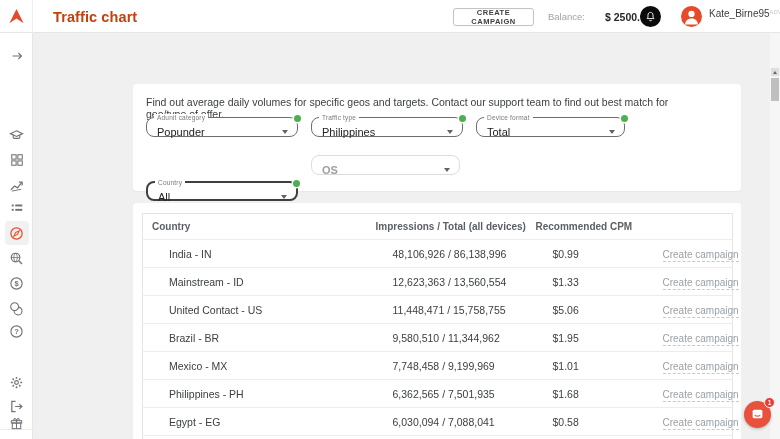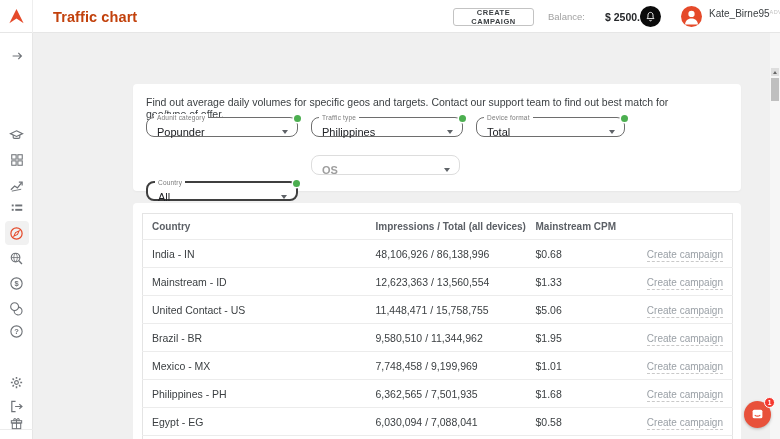--- a/index.html
+++ b/index.html
@@ -76,21 +76,21 @@
   .sel-5 { left:178px; top:71px; width:149px; border:1px solid #ddd; }
   .sel-5 .fvalue { color:#9e9e9e;font-weight:bold; }
 
   
   .table-card { position:absolute; left:100px; top:170px; width:608px; height:270px; background:#fff;
                 border-radius:4px 4px 0 0; }
   table.traffic { position:absolute; left:9px; top:10px; width:590px; border-collapse:collapse;
                   border:1px solid #e4e4e4; table-layout:fixed; }
   table.traffic th { height:26px; font-size:10px; font-weight:bold; color:#5c6066; text-align:left;
                      padding-left:9px; }
-  table.traffic td { height:28px; font-size:10.5px; color:#3c4043; padding-left:9px;
+  table.traffic td { height:28px; font-size:10.5px; color:#3c4043; padding-left:26px;
                      border-top:1px solid #ececec; }
   col.c1{width:224px;} col.c2{width:160px;} col.c3{width:110px;} col.c4{width:96px;}
   td.action, th.action { padding-left:0; padding-right:9px; text-align:right; }
   .cc-link { font-size:10px; color:#9aa0a6; border-bottom:1px dashed #c9c9c9; padding-bottom:1px;
              cursor:pointer; white-space:nowrap; }
 
   
   .chat-btn { position:absolute; left:744px; top:401px; width:27px; height:27px; border-radius:50%;
               background:#e8513b; cursor:pointer; display:flex; align-items:center; justify-content:center;
               box-shadow:0 1px 3px rgba(0,0,0,.25); z-index:40; }
@@ -290,30 +290,30 @@
         <colgroup>
             <col class="c1">
             <col class="c2">
             <col class="c3">
             <col class="c4">
           </colgroup>
         <thead>
           <tr>
             <th>Country</th>
             <th>Impressions / Total (all devices)</th>
-            <th>Mainstream CPM</th>
+            <th>Recommended CPM</th>
             <th class="action"></th>
           </tr>
         </thead>
         <tbody>
 
             <tr>
               <td>India - IN</td>
               <td>48,106,926 / 86,138,996</td>
-              <td>$0.68</td>
+              <td>$0.99</td>
               <td class="action">
                 <span class="cc-link">Create campaign</span>
               </td>
             </tr>
 
             <tr>
               <td>Mainstream - ID</td>
               <td>12,623,363 / 13,560,554</td>
               <td>$1.33</td>
               <td class="action">

